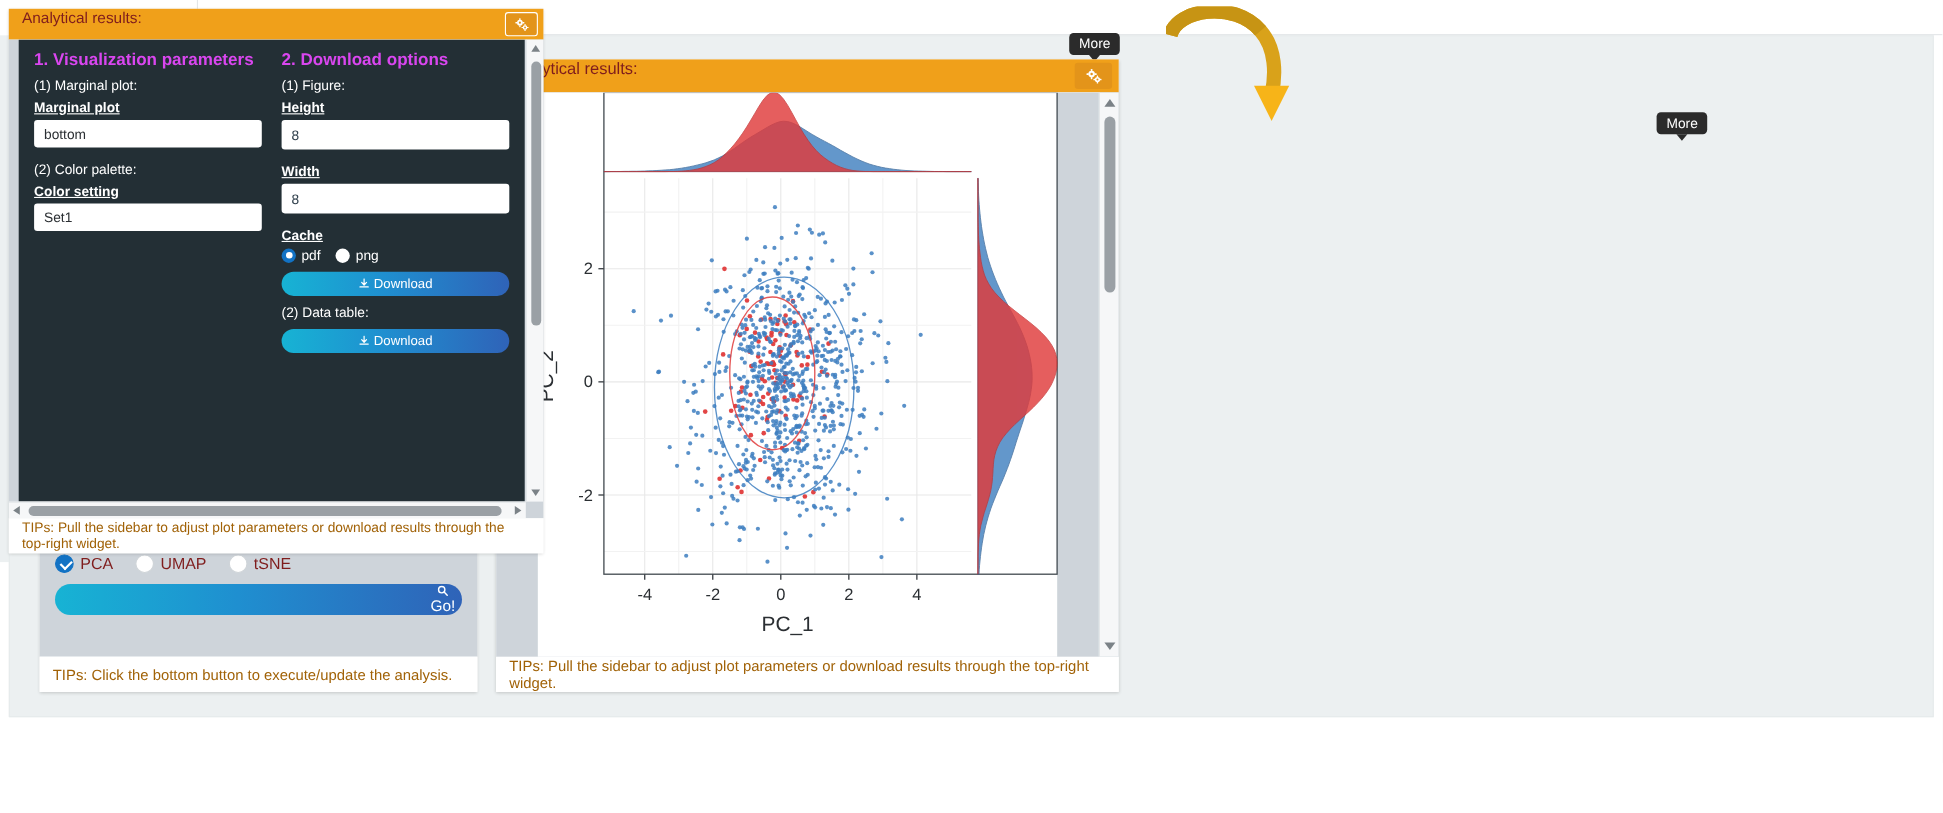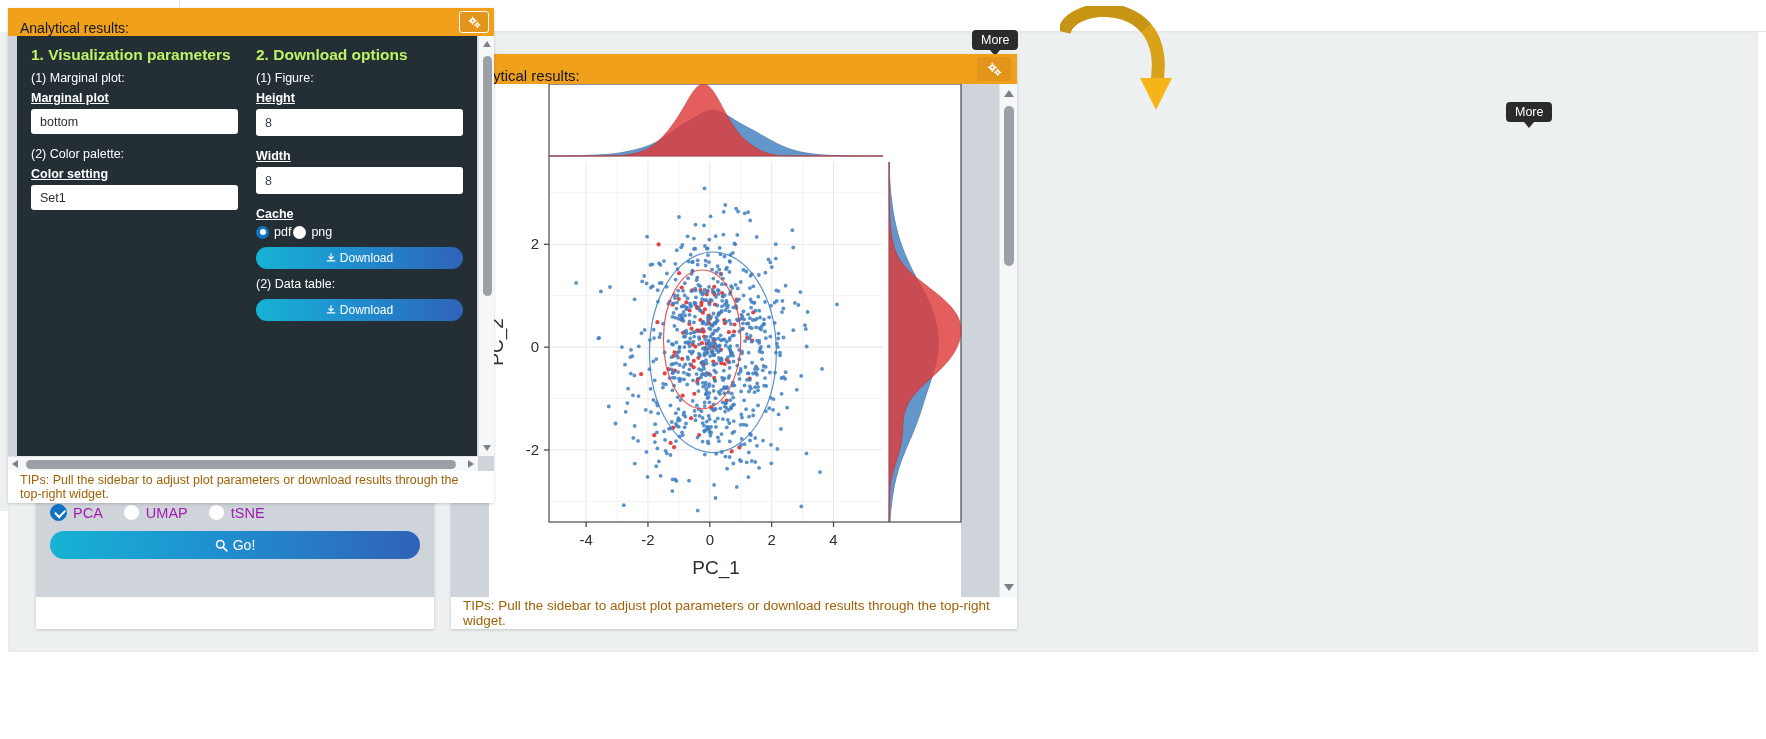--- a/index.html
+++ b/index.html
@@ -24,22 +24,22 @@
 
   
   .page-bg {
     position:absolute; left:8px; top:32px; width:1750px; height:620px;
     background:#ecf0f1; border:1px solid #e6eaeb;
   }
 
   
   .card { position:absolute; background:#ffffff; box-shadow:0 1px 3px rgba(0,0,0,.18); }
   .card-head {
-    background:#f0a01a; color:#0f172a; height:30px;
-    display:flex; align-items:flex-end; padding:0 12px;
+    background:#f0a01a; color:#7f1d1d; height:30px;
+    display:flex; align-items:flex-start; padding:0 12px;
     font-size:15px; position:relative;
   }
   .card-body { background:#ced4da; }
   .card-foot {
     background:#ffffff; font-size:13.5px; color:#a16207;
     display:flex; align-items:center; padding:0 12px; height:32px;
   }
 
   
   #left-card { left:36px; top:54px; width:398px; height:575px; }
@@ -58,36 +58,37 @@
     border-top:6px solid #3a3f44;
   }
   .select-box .clear { position:absolute; right:34px; top:50%; transform:translateY(-50%); color:#7a8187; font-size:15px; }
   .select-box .chev {
     position:absolute; right:12px; top:50%; transform:translateY(-50%);
     width:0;height:0;border-left:5px solid transparent;border-right:5px solid transparent;
     border-top:6px solid #6d7479;
   }
 
   .radio-row { display:flex; align-items:center; gap:6px; margin:4px 0 10px 0; }
-  .radio-item { display:flex; align-items:center; gap:6px; margin-right:14px; font-size:14.5px; color:#a21caf;text-align:center; }
+  .radio-item { display:flex; align-items:center; gap:6px; margin-right:14px; font-size:14.5px; color:#7f1d1d;text-align:center; }
   .rdo { width:15px; height:15px; border-radius:50%; background:#ffffff; border:1px solid #cfd4d8; display:inline-block; position:relative; }
   .rdo.on { background:#2a7fd4; border-color:#2a7fd4; }
   .rdo.on::after { content:""; position:absolute; left:4px; top:4px; width:7px; height:7px; border-radius:50%; background:#ffffff; }
   .chk { width:17px; height:17px; border-radius:50%; background:#ffffff; border:1px solid #cfd4d8; display:inline-block; position:relative; }
   .chk.on { background:#1272c4; border-color:#1272c4; }
   .chk.on::after {
     content:""; position:absolute; left:4px; top:4px; width:8px; height:4.5px;
     border-left:2px solid #fff; border-bottom:2px solid #fff; transform:rotate(-45deg);
   }
 
   .btn-grad {
     height:28px; border-radius:14px; border:none; width:100%;
     background:linear-gradient(90deg,#17b3d4 0%, #1f8fd0 45%, #2f63b8 100%);
-    color:#ffffff; font-size:14px; display:flex; align-items:center; justify-content:center;
+    color:#ffffff; font-size:14px; display:flex; align-items:flex-end; justify-content:center;
     cursor:pointer;
+    flex-direction:column;
   }
   .tips {
     background:#f4f6f7; border-radius:3px; height:28px; margin-top:7px;
     display:flex; align-items:center; padding:0 10px;
     font-family:"Liberation Mono", monospace; font-size:12px; color:#8b9196;
   }
   .two-col { display:flex; gap:16px; }
   .two-col > div { flex:1; }
 
   
@@ -135,40 +136,40 @@
     background:#e3941a; border:1.5px solid #ffffff; border-radius:3px;
     display:flex; align-items:center; justify-content:center; cursor:pointer;
   }
   .popup-body { position:relative; height:435px; background:#ced4da; overflow:hidden; }
   .dark-panel {
     position:absolute; left:9px; top:0; width:460px; height:420px;
     background:#232f35; color:#ffffff; padding:10px 14px 0 14px;
     display:flex; gap:18px;
   }
   .dp-col { flex:1; }
-  .dp-h { font-size:15.5px; font-weight:bold; margin:0 0 7px 0; color:#bef264; }
+  .dp-h { font-size:15.5px; font-weight:bold; margin:0 0 7px 0; color:#d946ef; }
   .dp-sub { font-size:12.5px; margin:0 0 6px 0; color:#ffffff; }
   .dp-lab { font-size:12.5px; font-weight:bold; margin:0 0 4px 0; color:#ffffff;text-decoration:underline; }
   .dp-select {
     background:#ffffff; height:25px; border-radius:3px; position:relative;
     display:flex; align-items:center; padding:0 9px; font-size:12.5px; color:#2b2f33;
     margin-bottom:13px;
   }
   .dp-input {
     background:#ffffff; height:27px; border-radius:3px;
     display:flex; align-items:center; padding:0 9px; font-size:12.5px; color:#32424e;
     margin-bottom:13px;
   }
   .dp-btn {
     height:22px; border-radius:11px; border:none; width:100%;
     background:linear-gradient(90deg,#17b3d4 0%, #1f8fd0 45%, #2f63b8 100%);
     color:#ffffff; font-size:12px; display:flex; align-items:center; justify-content:center;
     margin:8px 0 8px 0; cursor:pointer; gap:4px;
   }
-  .dp-radio-row { display:flex; gap:2px; margin:3px 0 4px 0; }
+  .dp-radio-row { display:flex; gap:14px; margin:3px 0 4px 0; }
   .dp-radio { display:flex; align-items:center; gap:5px; font-size:12.5px; }
   .dp-rdo { width:13px;height:13px;border-radius:50%;background:#ffffff;display:inline-block;position:relative; }
   .dp-rdo.on { background:#1272c4; }
   .dp-rdo.on::after { content:""; position:absolute; left:3.5px; top:3.5px; width:6px;height:6px;border-radius:50%;background:#ffffff; }
 
   .pop-vscroll { position:absolute; right:0; top:0; width:16px; height:420px; background:#f6f7f8; border-left:1px solid #e3e6e8; }
   .pop-vscroll .arrow-up,.pop-vscroll .arrow-dn{position:absolute;left:50%;transform:translateX(-50%);width:0;height:0;border-left:4.5px solid transparent;border-right:4.5px solid transparent;}
   .pop-vscroll .arrow-up{top:5px;border-bottom:6px solid #7b8287;}
   .pop-vscroll .arrow-dn{bottom:5px;border-top:6px solid #7b8287;}
   .pop-vscroll .thumb{position:absolute;left:3.5px;top:20px;width:9px;height:240px;border-radius:5px;background:#9aa0a5;}
@@ -280,20 +281,23 @@
           <span>tSNE</span>
         </label>
       </div>
       <button class="btn-grad">
         <svg width="13" height="13" viewBox="0 0 16 16" style="margin-right:5px;">
           <circle cx="6.5" cy="6.5" r="4.6" fill="none" stroke="#fff" stroke-width="2"></circle>
           <line x1="10" y1="10" x2="14.5" y2="14.5" stroke="#fff" stroke-width="2.2" stroke-linecap="round"></line>
         </svg>
         <span>Go!</span>
       </button>
+    </div>
+    <div class="card-foot">
+      <span>TIPs: Click the bottom button to execute/update the analysis.</span>
     </div>
   </div>
 
   <div class="tooltip-more" style="left:972px; top:30px;">
     <span>More</span>
   </div>
 
   <div class="card" id="mid-card">
     <div class="card-head">
       <span>Analytical results:</span>

